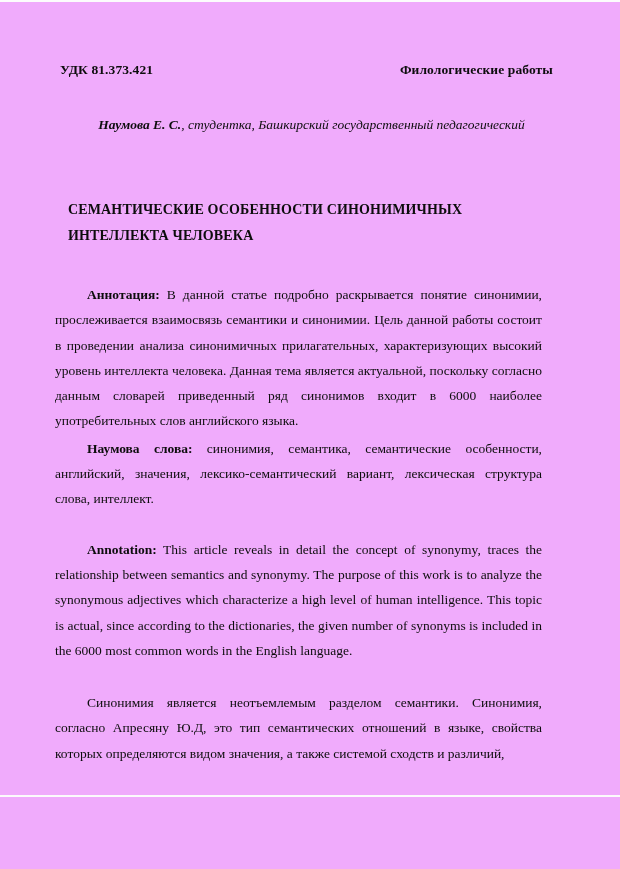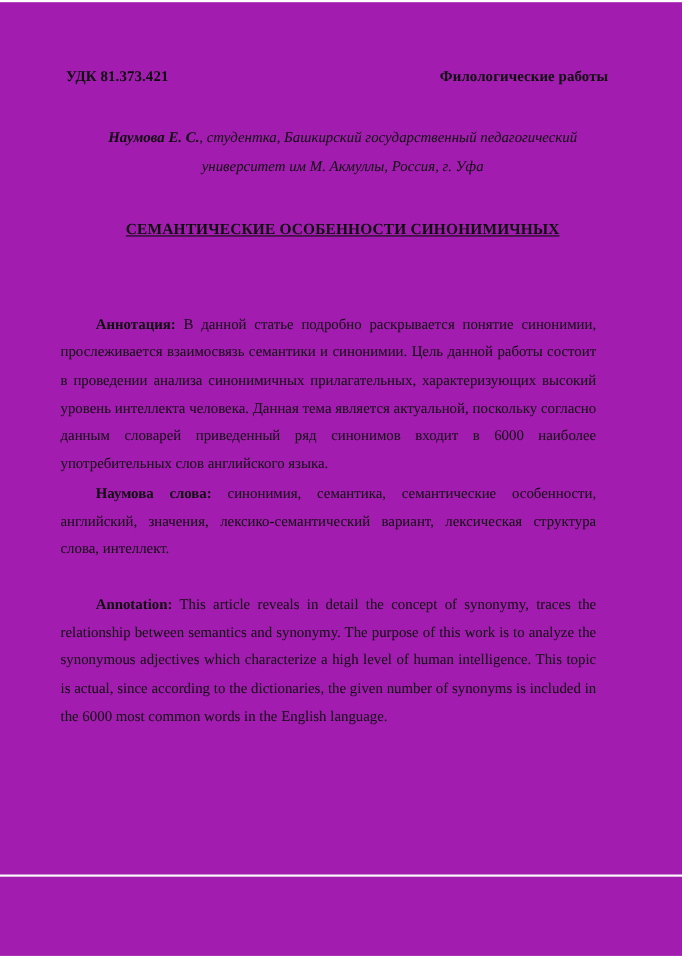--- a/index.html
+++ b/index.html
@@ -14,21 +14,21 @@
     overflow: hidden;
     font-family: "Liberation Serif", "DejaVu Serif", serif;
     color: #0d0d0d;
     -webkit-font-smoothing: antialiased;
   }
 
   .page {
     position: relative;
     width: 620px;
     height: 869px;
-    background: #a21caf;
+    background: #f0abfc;
     box-sizing: border-box;
   }
 
   
   .running-head {
     position: absolute;
     top: 62px;
     left: 60px;
     width: 493px;
     display: flex;
@@ -56,27 +56,26 @@
     font-weight: bold;
     font-style: italic;
   }
 
   
   .doc-title {
     position: absolute;
     top: 188px;
     left: 68px;
     width: 487px;
-    text-align: center;
+    text-align: left;
     font-weight: bold;
     font-size: 14px;
     line-height: 26px;
     letter-spacing: 0.15px;
     text-transform: uppercase;
-    text-decoration: underline;
   }
   .doc-title .tline { display: block; }
 
   
   .content {
     position: absolute;
     top: 282px;
     left: 55px;
     width: 487px;
   }
@@ -113,25 +112,25 @@
 
   <div class="scan-edge top"></div>
 
   <div class="running-head">
     <span class="udk">УДК 81.373.421</span>
     <span class="section">Филологические работы</span>
   </div>
 
   <div class="byline">
     <span class="author-name">Наумова Е. С.</span><span>, студентка, Башкирский государственный педагогический</span><br>
-    <span>университет им М. Акмуллы, Россия, г. Уфа</span>
   </div>
 
   <h1 class="doc-title">
     <span class="tline">СЕМАНТИЧЕСКИЕ ОСОБЕННОСТИ СИНОНИМИЧНЫХ</span>
+    <span class="tline">ИНТЕЛЛЕКТА ЧЕЛОВЕКА</span>
   </h1>
 
   <div class="content">
 
     <p class="para">
       <span class="lead">Аннотация:</span><span> В данной статье подробно раскрывается понятие синонимии, прослеживается взаимосвязь семантики и синонимии. Цель данной работы состоит в проведении анализа синонимичных прилагательных, характеризующих высокий уровень интеллекта человека. Данная тема является актуальной, поскольку согласно данным словарей приведенный ряд синонимов входит в 6000 наиболее употребительных слов английского языка.</span>
     </p>
 
     <div class="gap-small"></div>
 
@@ -143,18 +142,19 @@
 
     <p class="para">
       <span class="lead">Annotation:</span><span> This article reveals in detail the concept of synonymy, traces the relationship between semantics and synonymy. The purpose of this work is to analyze the synonymous adjectives which characterize a high level of human intelligence. This topic is actual, since according to the dictionaries, the given number of synonyms is included in the 6000 most common words in the English language.</span>
     </p>
 
     <div class="gap-small"></div>
 
 
     <div class="gap-block"></div>
 
+    <p class="para">Синонимия является неотъемлемым разделом семантики. Синонимия, согласно Апресяну Ю.Д, это тип семантических отношений в языке, свойства которых определяются видом значения, а также системой сходств и различий,</p>
 
   </div>
 
   <div class="scan-edge bottom"></div>
 
 </div>
 
 </body></html>

